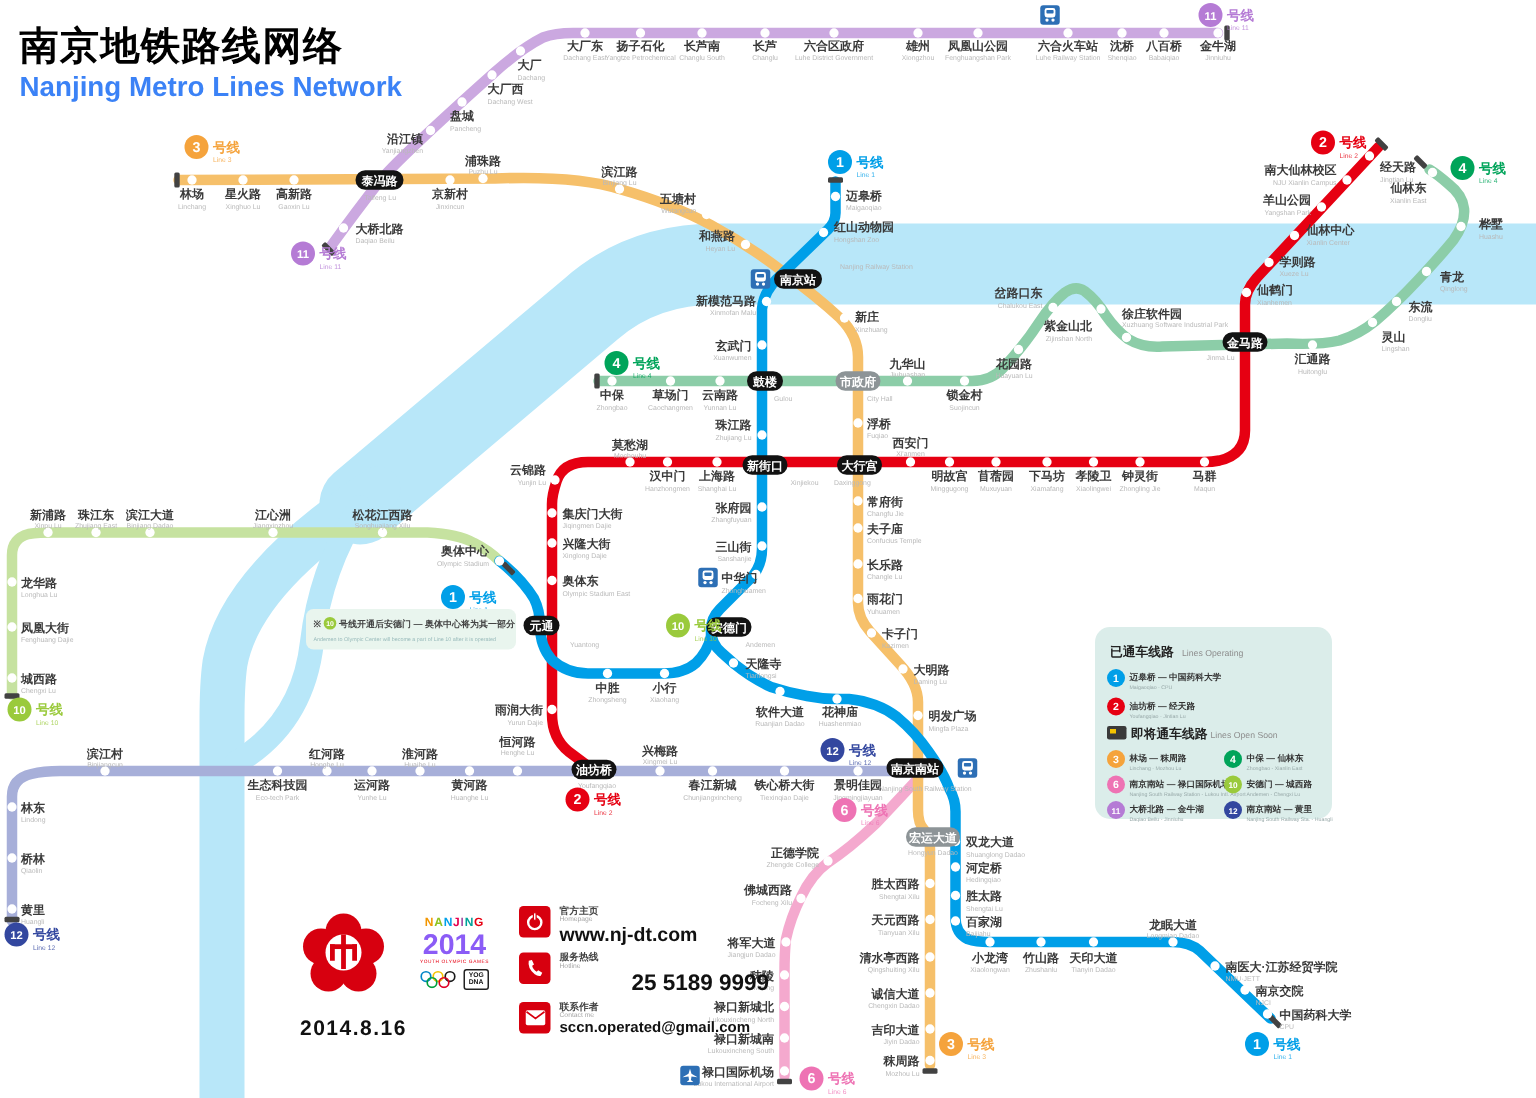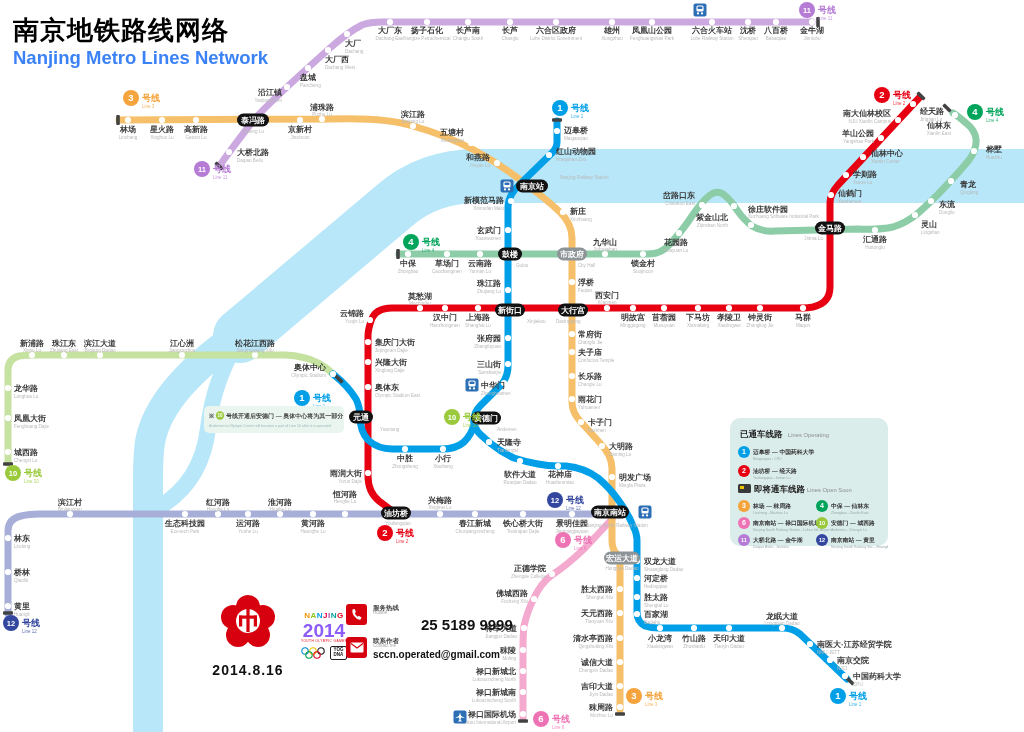--- a/index.html
+++ b/index.html
@@ -16,23 +16,23 @@
   .lg-h{font-size:8.5px;font-weight:bold;fill:#222;}
   .lg-he{font-size:5.8px;fill:#8d8d8d;}
   .lg-zh{font-size:5.8px;font-weight:bold;fill:#333;}
   .lg-en{font-size:3.5px;fill:#9aa;}
   .note-zh{font-size:6px;font-weight:bold;fill:#444;}
   .note-en{font-size:3.6px;fill:#9bb;}
   .title-block{position:absolute;left:13px;top:16px;}
   .title-zh{font-size:26px;font-weight:bold;color:#000;letter-spacing:1px;line-height:1.1;}
   .title-en{font-size:18.5px;font-weight:bold;color:#3b82f6;margin-top:2px;}
   .footer{position:absolute;left:200px;top:594px;width:330px;height:130px;}
-  .metro-logo{position:absolute;left:0;top:0;width:96px;text-align:center;}
+  .metro-logo{position:absolute;left:0;top:14px;width:96px;}
   .date{font-size:14px;font-weight:bold;color:#111;margin-top:2px;letter-spacing:1px;}
-  .yog{position:absolute;left:93px;top:10px;width:62px;text-align:center;}
+  .yog{position:absolute;left:72px;top:10px;width:62px;text-align:center;}
   .yog-word span{font-size:8px;font-weight:bold;letter-spacing:.5px;}
   .yog-year{font-size:19px;font-weight:bold;color:#8b5cf6;line-height:.9;}
   .yog-sub{font-size:3.2px;color:#e60012;letter-spacing:.4px;}
   .yog-row{display:flex;justify-content:center;align-items:center;gap:3px;margin-top:3px;}
   .yogdna{border:1px solid #222;border-radius:2px;padding:1px 2px;font-size:4.5px;font-weight:bold;color:#111;line-height:1.1;text-align:left;white-space:pre-line;}
   .contacts{position:absolute;left:146px;top:10px;width:184px;}
   .c-row{display:flex;align-items:flex-start;margin-bottom:4px;}
   .c-icon{width:21px;height:21px;background:#d7000f;border-radius:3px;flex:0 0 21px;
           display:flex;align-items:center;justify-content:center;margin-right:6px;}
   .c-zh{font-size:6.5px;font-weight:bold;color:#444;line-height:1.1;}
@@ -720,20 +720,33 @@
           </svg>
         <div class="yogdna">YOG
 DNA</div>
       </div>
     </div>
 
     <div class="contacts">
       <div class="c-row">
         <div class="c-icon">
           <svg width="13" height="13" viewBox="0 0 13 13">
+              <circle cx="6.5" cy="7" r="4.4" fill="none" stroke="#fff" stroke-width="1.6"></circle>
+              <rect x="5.6" y="0.5" width="1.8" height="5" fill="#fff" stroke="#d7000f" stroke-width="0.8"></rect>
+            </svg>
+        </div>
+        <div>
+          <div class="c-zh">官方主页</div>
+          <div class="c-en">Homepage</div>
+          <div class="c-val v0">www.nj-dt.com</div>
+        </div>
+      </div>
+      <div class="c-row">
+        <div class="c-icon">
+          <svg width="13" height="13" viewBox="0 0 13 13">
               <path d="M2.5,1.5 Q1.5,6.5 6.5,10.5 Q8.5,12 10.5,11.5 L11.5,9.5 L8.8,7.8 L7.8,8.8 Q5.2,7.2 4.8,4.8 L6,4 L4.6,1 Z" fill="#fff"></path>
             </svg>
         </div>
         <div>
           <div class="c-zh">服务热线</div>
           <div class="c-en">Hotline</div>
           <div class="c-val v1">25 5189 9999</div>
         </div>
       </div>
       <div class="c-row">

